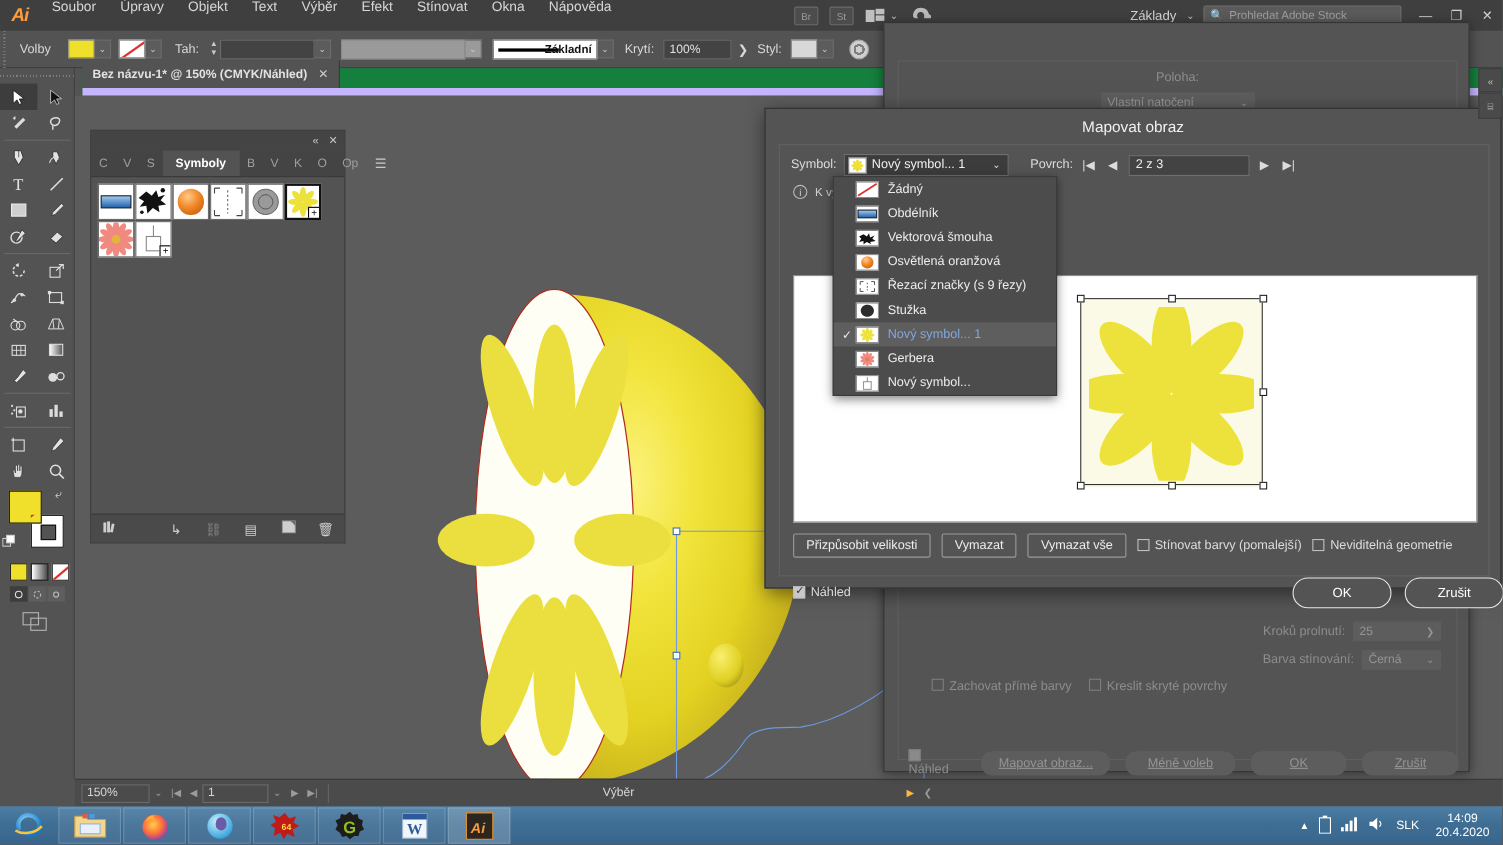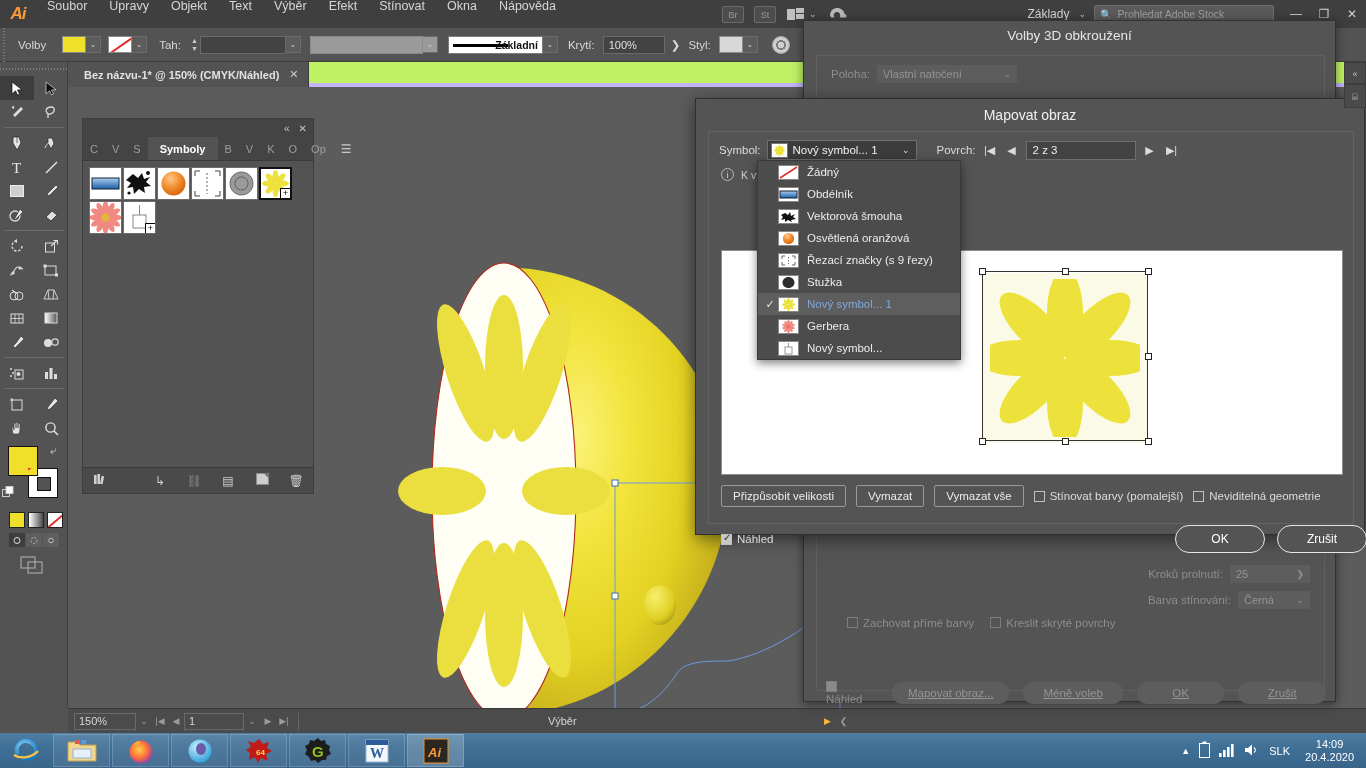--- a/index.html
+++ b/index.html
@@ -64,22 +64,22 @@
   .stepper { display:inline-block;width:11px;text-align:center;font-size:7px;line-height:8px;color:#ccc;}
   .brush-field{ width:95px;height:18px;background:#ffffff;border:1px solid #7c7c7c;display:flex;align-items:center;
      justify-content:flex-end; padding-right:4px; position:relative;}
   .brush-field .ln{position:absolute;left:4px;top:7px;width:55px;height:3px;background:#000;}
   .brush-field span{ color:#111;font-size:10.5px;font-weight:bold;z-index:2;}
   .rnd-ico { width:18px;height:18px;border-radius:50%;background:
       radial-gradient(circle at 50% 50%,#cfcfcf 0 3px,#7d7d7d 3px 5px,#cfcfcf 5px 9px);
       border:1px solid #aaa; }
 
   
-  #tabbar { position:absolute;left:75px;top:62px;width:1291px;height:25px;background:#bef264;
-     border-bottom:4px solid #c4b5fd;display:flex;align-items:flex-start; }
+  #tabbar { position:absolute;left:75px;top:62px;width:1291px;height:25px;background:#15803d;
+     border-bottom:7px solid #c4b5fd;display:flex;align-items:flex-end; }
   .doctab {
     height:25px;background:#535353;display:flex;align-items:center;padding:0 9px;
     font-size:11px;color:#e2e2e2;border-right:1px solid #3a3a3a;font-weight:bold;
   }
   .doctab .x { margin-left:10px;font-size:11px;color:#c9c9c9;font-weight:normal;}
 
   
   #toolbar { position:absolute;left:0;top:62px;width:68px;height:646px;background:#535353;
      border-right:1px solid #3f3f3f;}
   .tb-grip { height:14px; background:repeating-linear-gradient(to right,#7d7d7d 0 1px,transparent 1px 3px);
@@ -739,23 +739,22 @@
         <svg width="13" height="12" viewBox="0 0 13 12">
             <rect x="0.5" y="0.5" width="12" height="11" fill="#cfcfcf" stroke="#8c8c8c"></rect>
             <path d="M12.5 0.5 L12.5 5 L8 0.5 Z" fill="#6d6d6d"></path>
           </svg>
       </div>
       <div class="ic">🗑</div>
     </div>
   </div>
 
   <div id="dlg3d">
-    <div class="title">Volby 3D obkroužení</div>
     <div class="d3-body">
-      <div class="d3-row" style="justify-content:flex-start;padding-top:9px;">
+      <div class="d3-row" style="justify-content:flex-start;padding-top:9px;flex-direction:column;">
         <span class="d3-lbl">Poloha:</span>
         <span class="d3-f" style="width:140px;display:flex;align-items:center;">
           <span>Vlastní natočení</span>
           <span style="margin-left:auto;font-size:9px;">⌄</span>
         </span>
       </div>
       <div style="position:absolute;left:0;right:0;top:505px;">
         <div class="d3-row">
           <span class="d3-lbl">Kroků prolnutí:</span>
           <span class="d3-f" style="width:80px;display:flex;align-items:center;">

